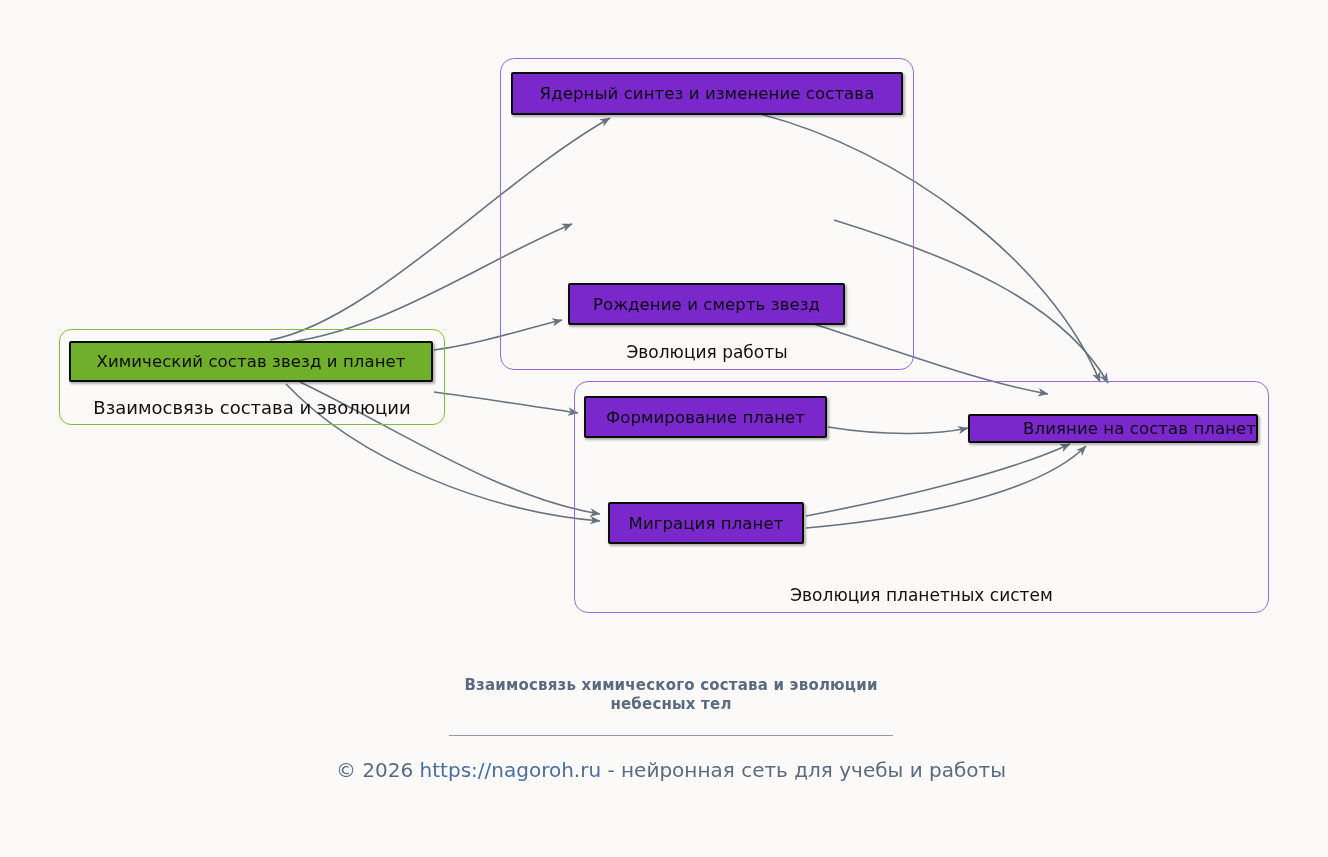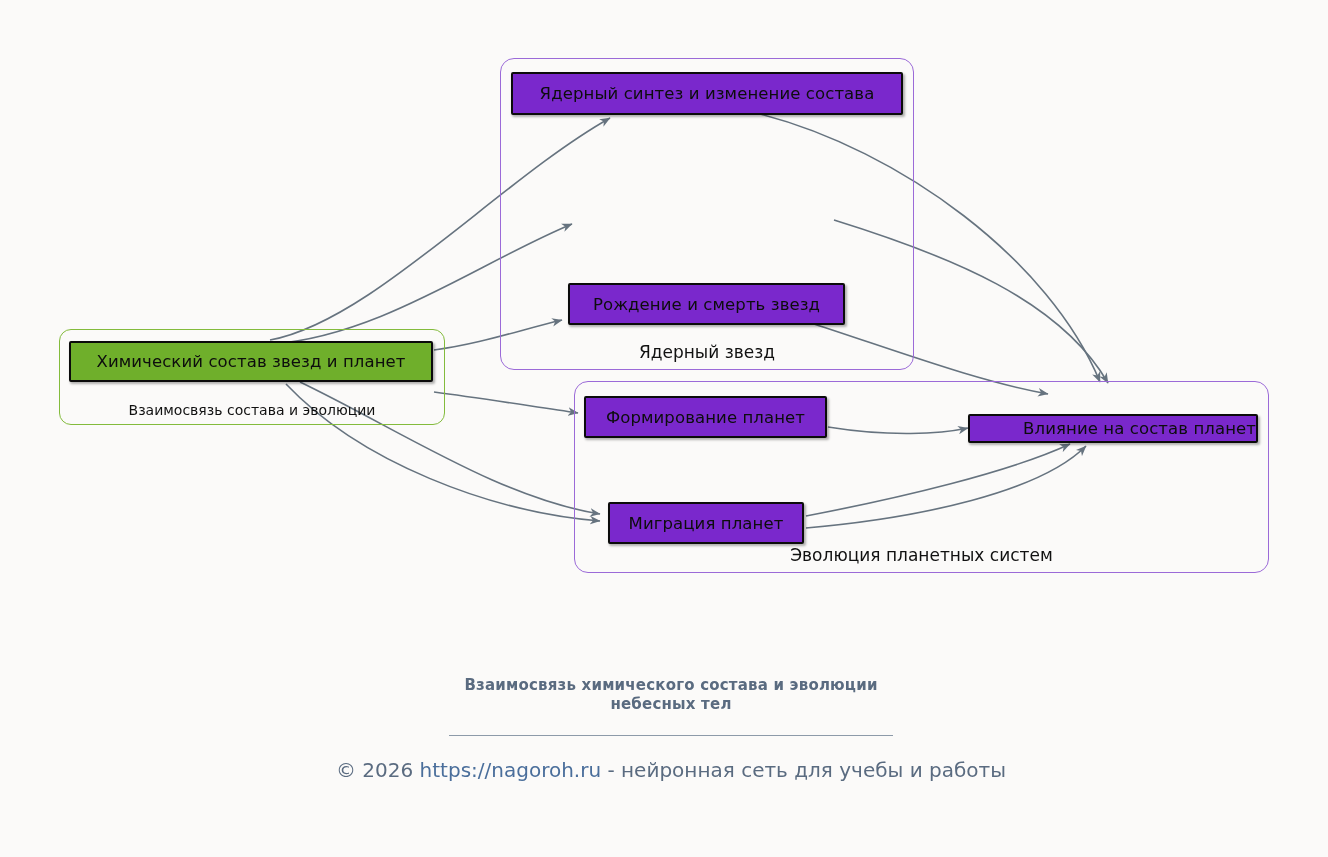--- a/index.html
+++ b/index.html
@@ -55,21 +55,21 @@
     left: 0;
     right: 0;
     bottom: 7px;
     text-align: center;
     font-size: 17px;
     color: #111111;
     white-space: nowrap;
   }
   .cluster-root .cluster-label {
     bottom: 6px;
-    font-size: 14px;
+    font-size: 18px;
   }
 
   
   .node {
     position: absolute;
     box-sizing: border-box;
     display: flex;
     align-items: center;
     justify-content: center;
     border-radius: 2px;
@@ -155,24 +155,24 @@
 
       <path d="M 806,528 C 920,518 1040,492 1086,446"></path>
     </g>
   </svg>
 
   <div class="cluster cluster-root" style="left:59px; top:329px; width:386px; height:96px;">
     <div class="cluster-label">Взаимосвязь состава и эволюции</div>
   </div>
 
   <div class="cluster cluster-stars" style="left:500px; top:58px; width:414px; height:312px;">
-    <div class="cluster-label">Ядерный звезд</div>
-  </div>
-
-  <div class="cluster cluster-planets" style="left:574px; top:381px; width:695px; height:192px;">
+    <div class="cluster-label">Эволюция работы</div>
+  </div>
+
+  <div class="cluster cluster-planets" style="left:574px; top:381px; width:695px; height:232px;">
     <div class="cluster-label">Эволюция планетных систем</div>
   </div>
 
   <div class="node node-green" style="left:69px; top:341px; width:364px; height:41px;">
     <span>Химический состав звезд и планет</span>
   </div>
 
   <div class="node node-purple" style="left:511px; top:72px; width:392px; height:43px;">
     <span>Ядерный синтез и изменение состава</span>
   </div>

